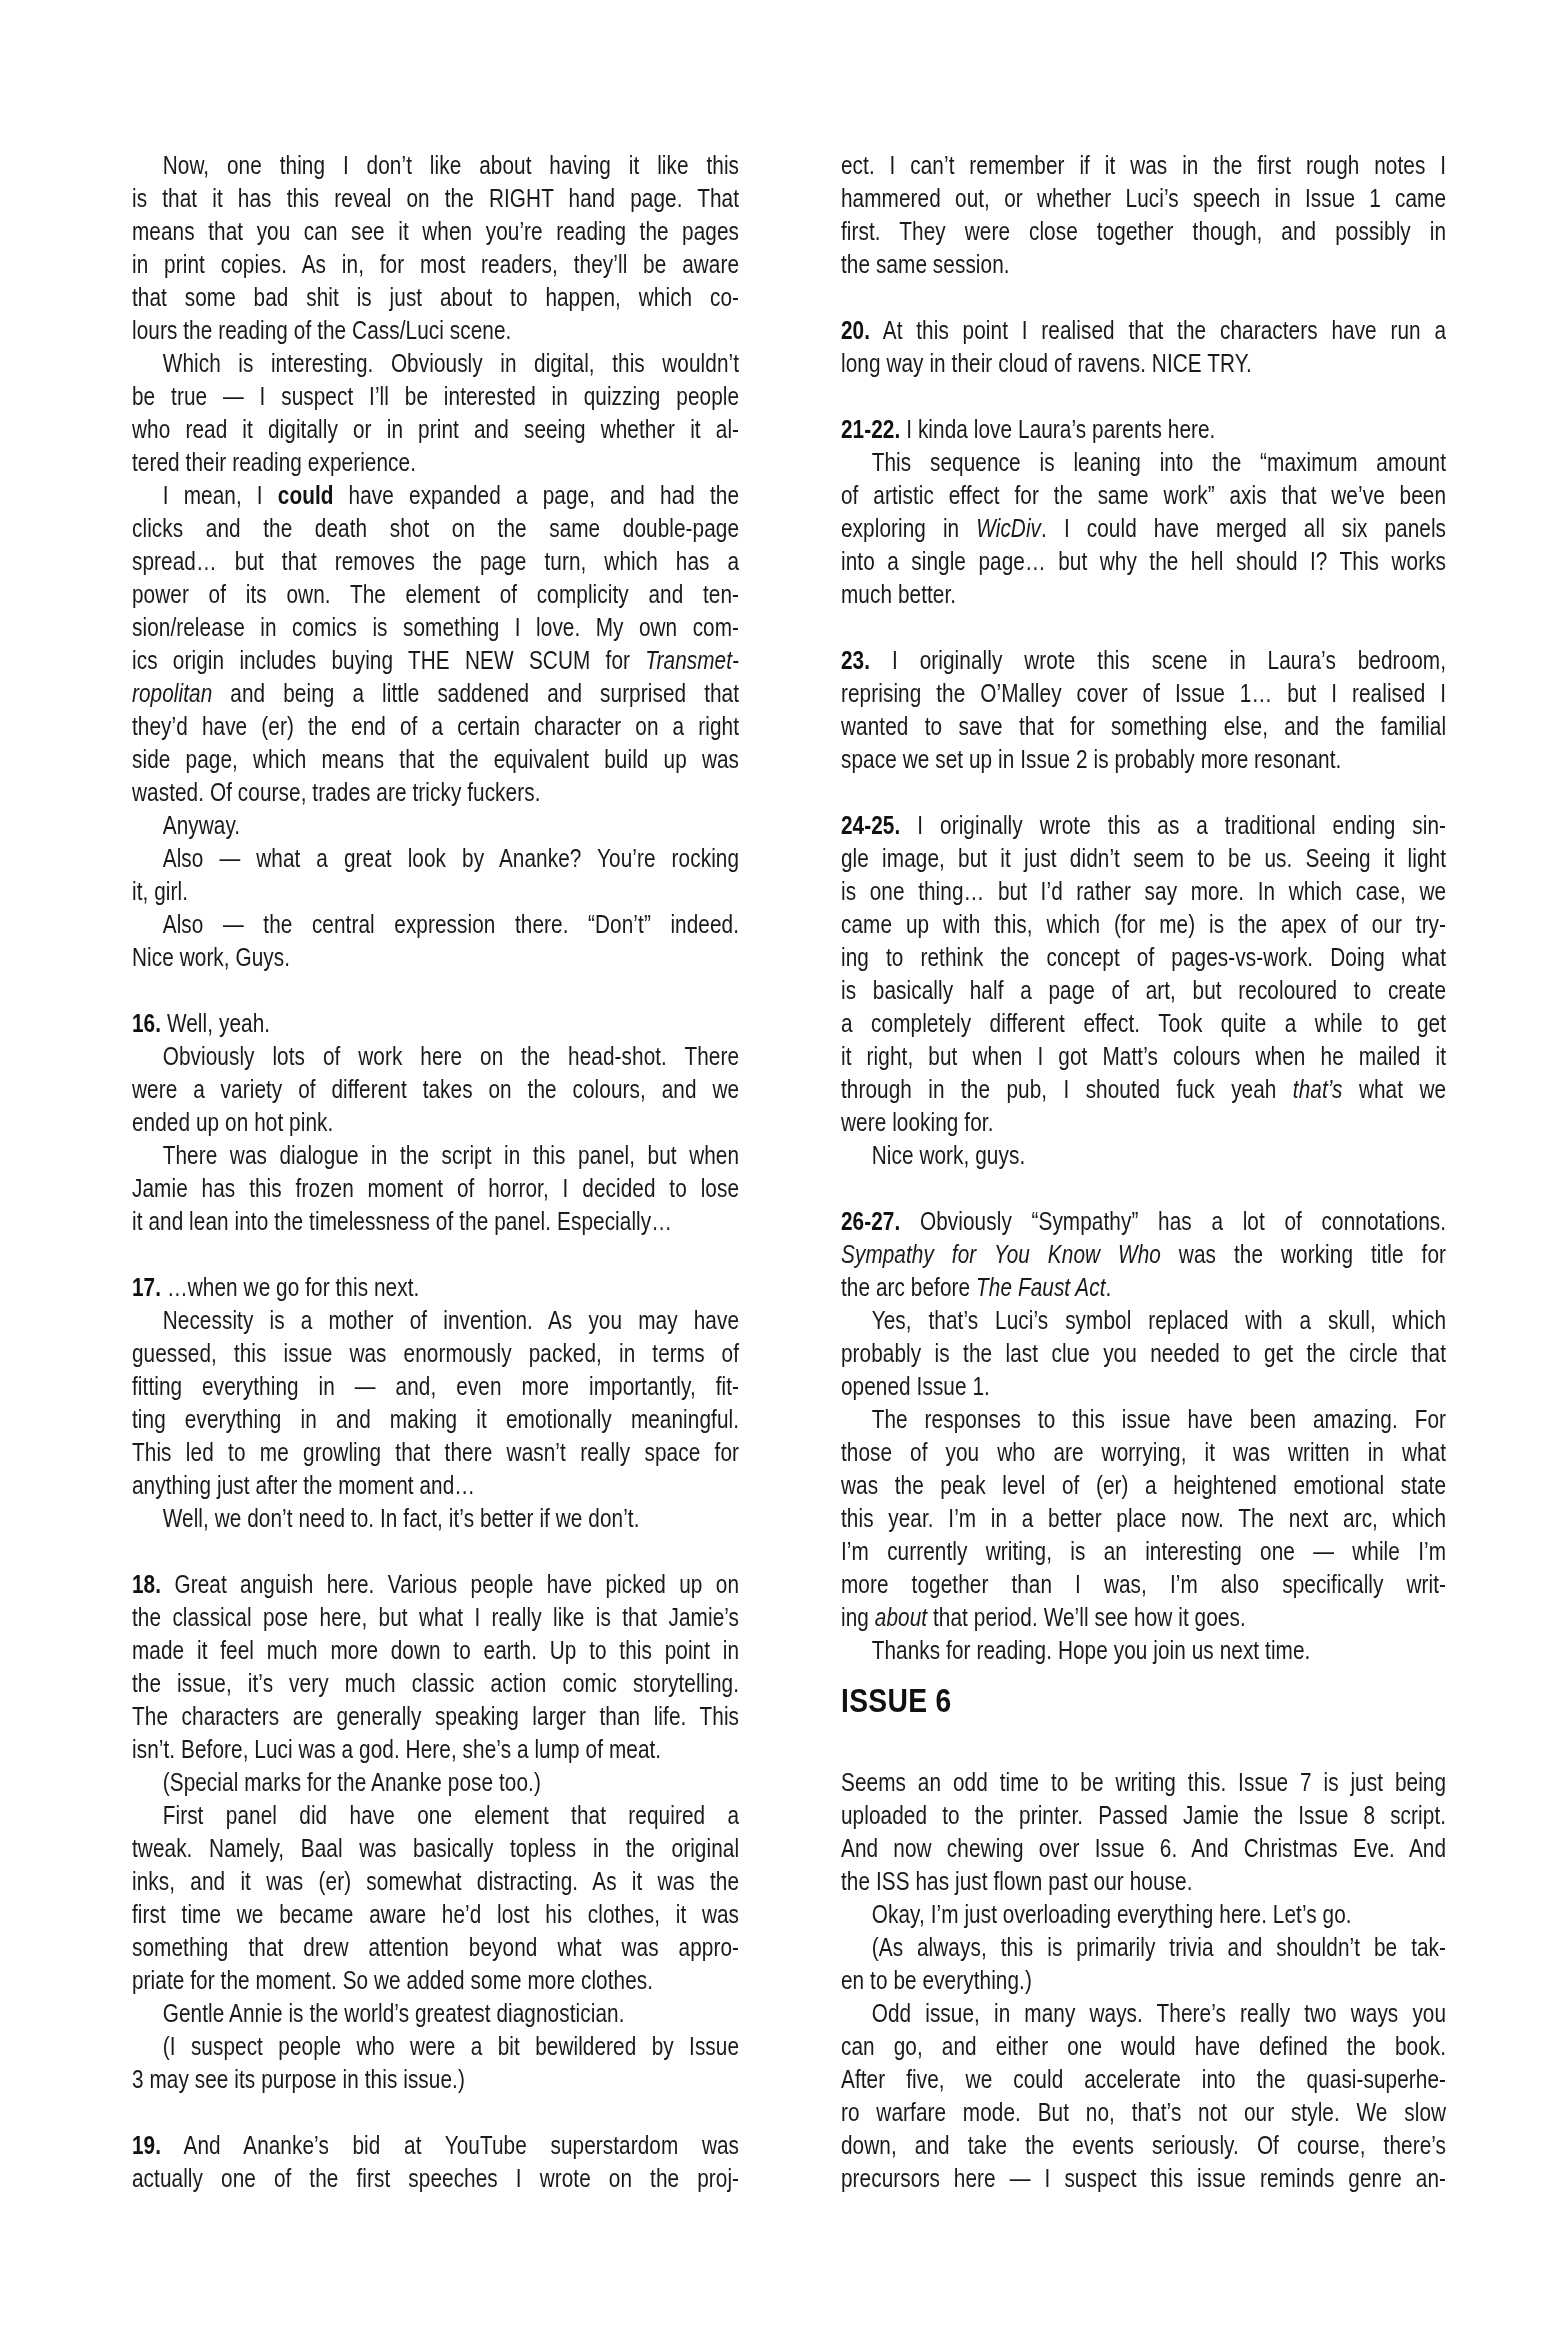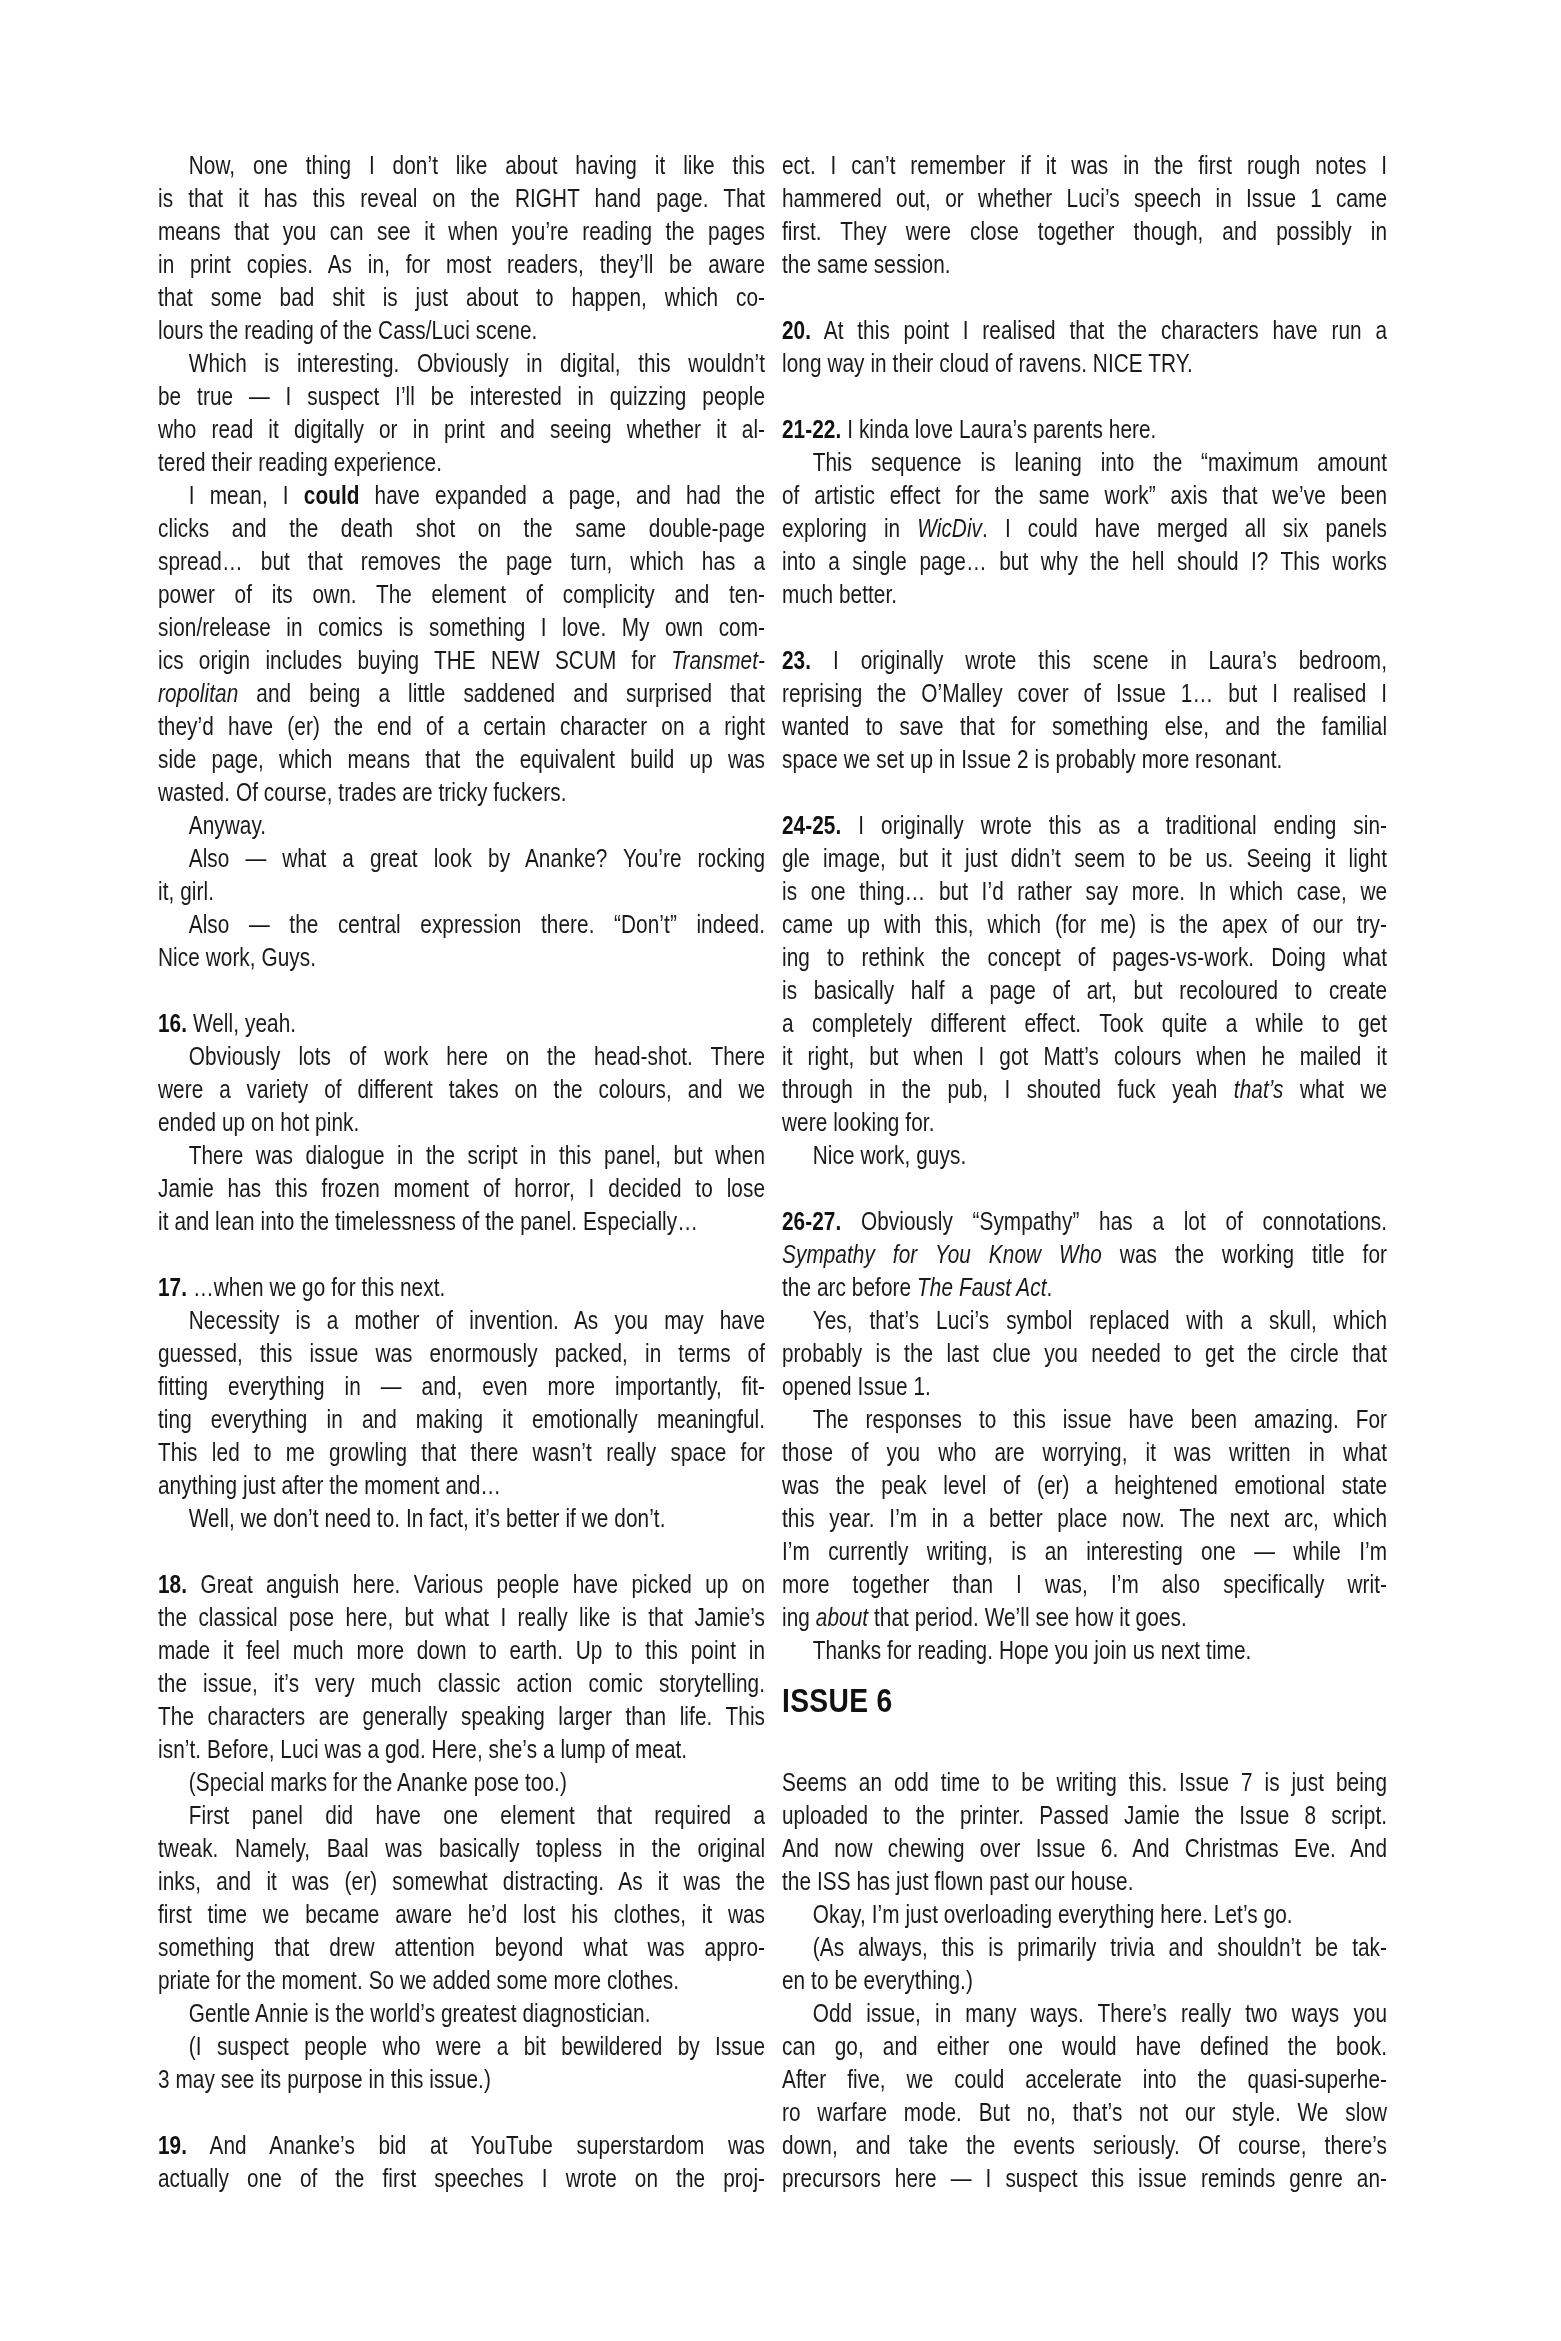--- a/index.html
+++ b/index.html
@@ -20,22 +20,22 @@
     left: 0; top: 0;
     width: 1561px;
     height: 2342px;
     background: #ffffff;
   }
   .column {
     position: absolute;
     top: 149px;
     width: 607px;
   }
-  .col-left  { left: 158px; }
-  .col-right { left: 782px; width: 605px; }
+  .col-left  { left: 132px; }
+  .col-right { left: 841px; width: 605px; }
 
   
   .squeeze {
     width: 120.5%;
     transform: scaleX(0.83);
     transform-origin: 0 0;
   }
   .line {
     display: block;
     height: 33px;

